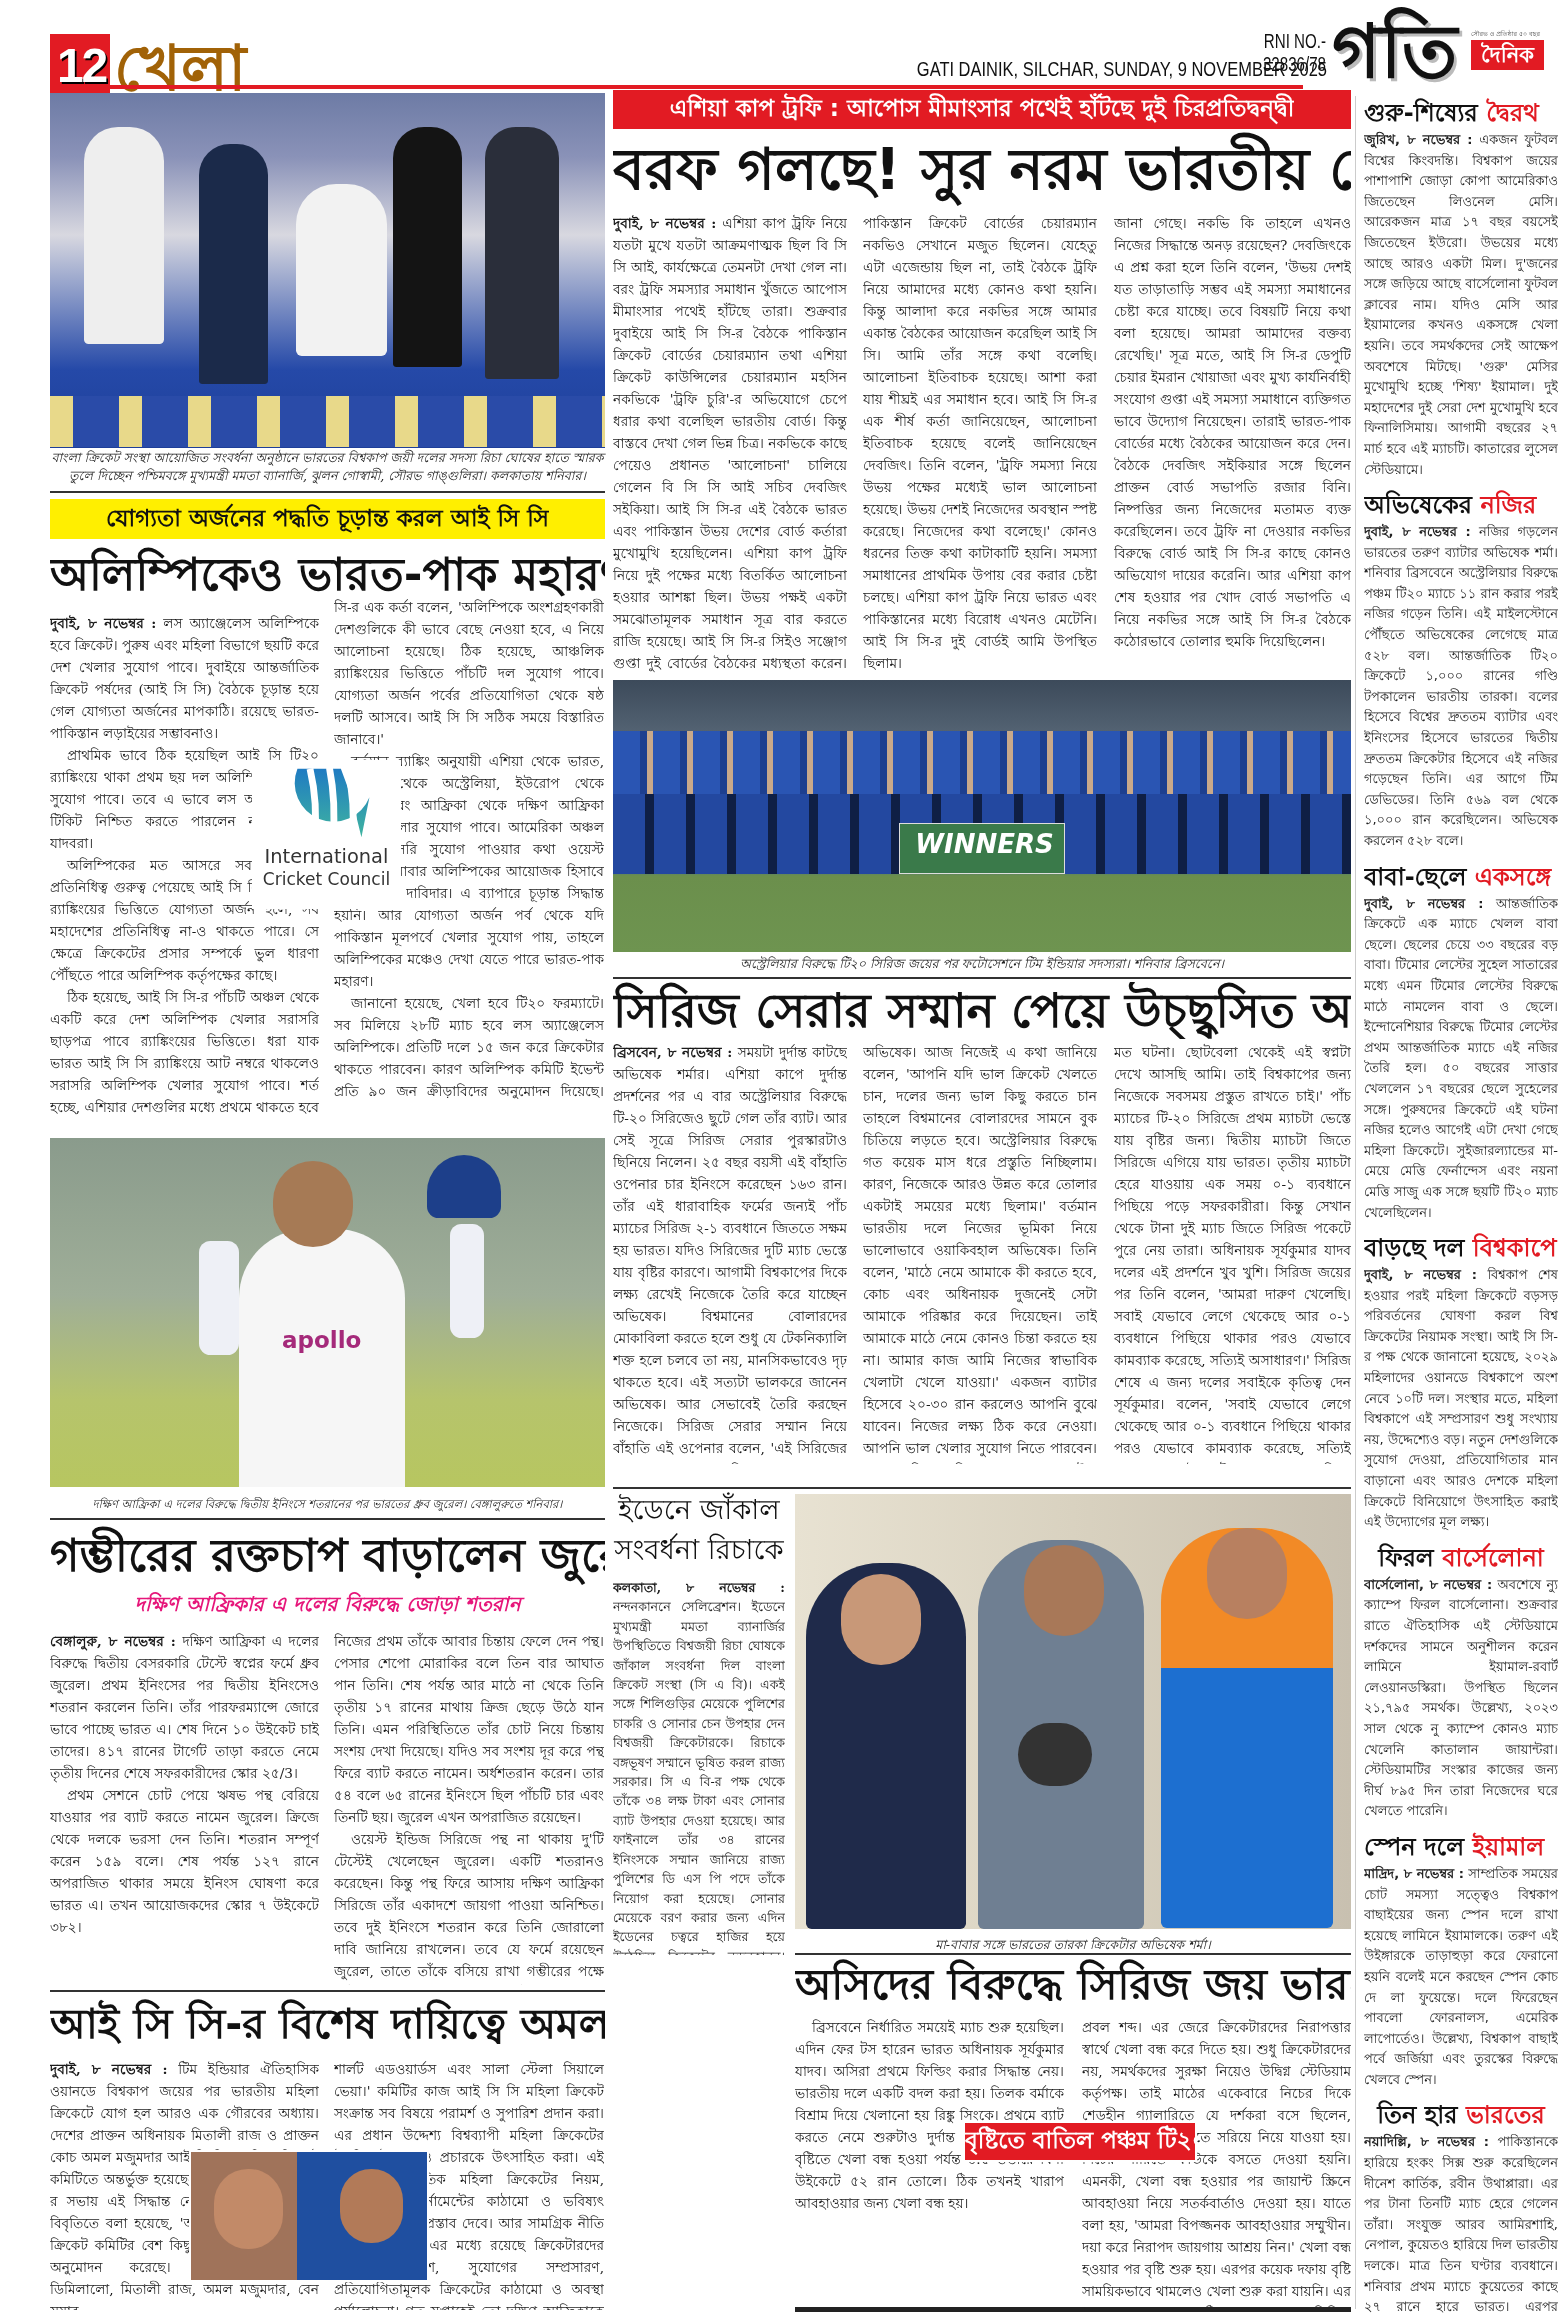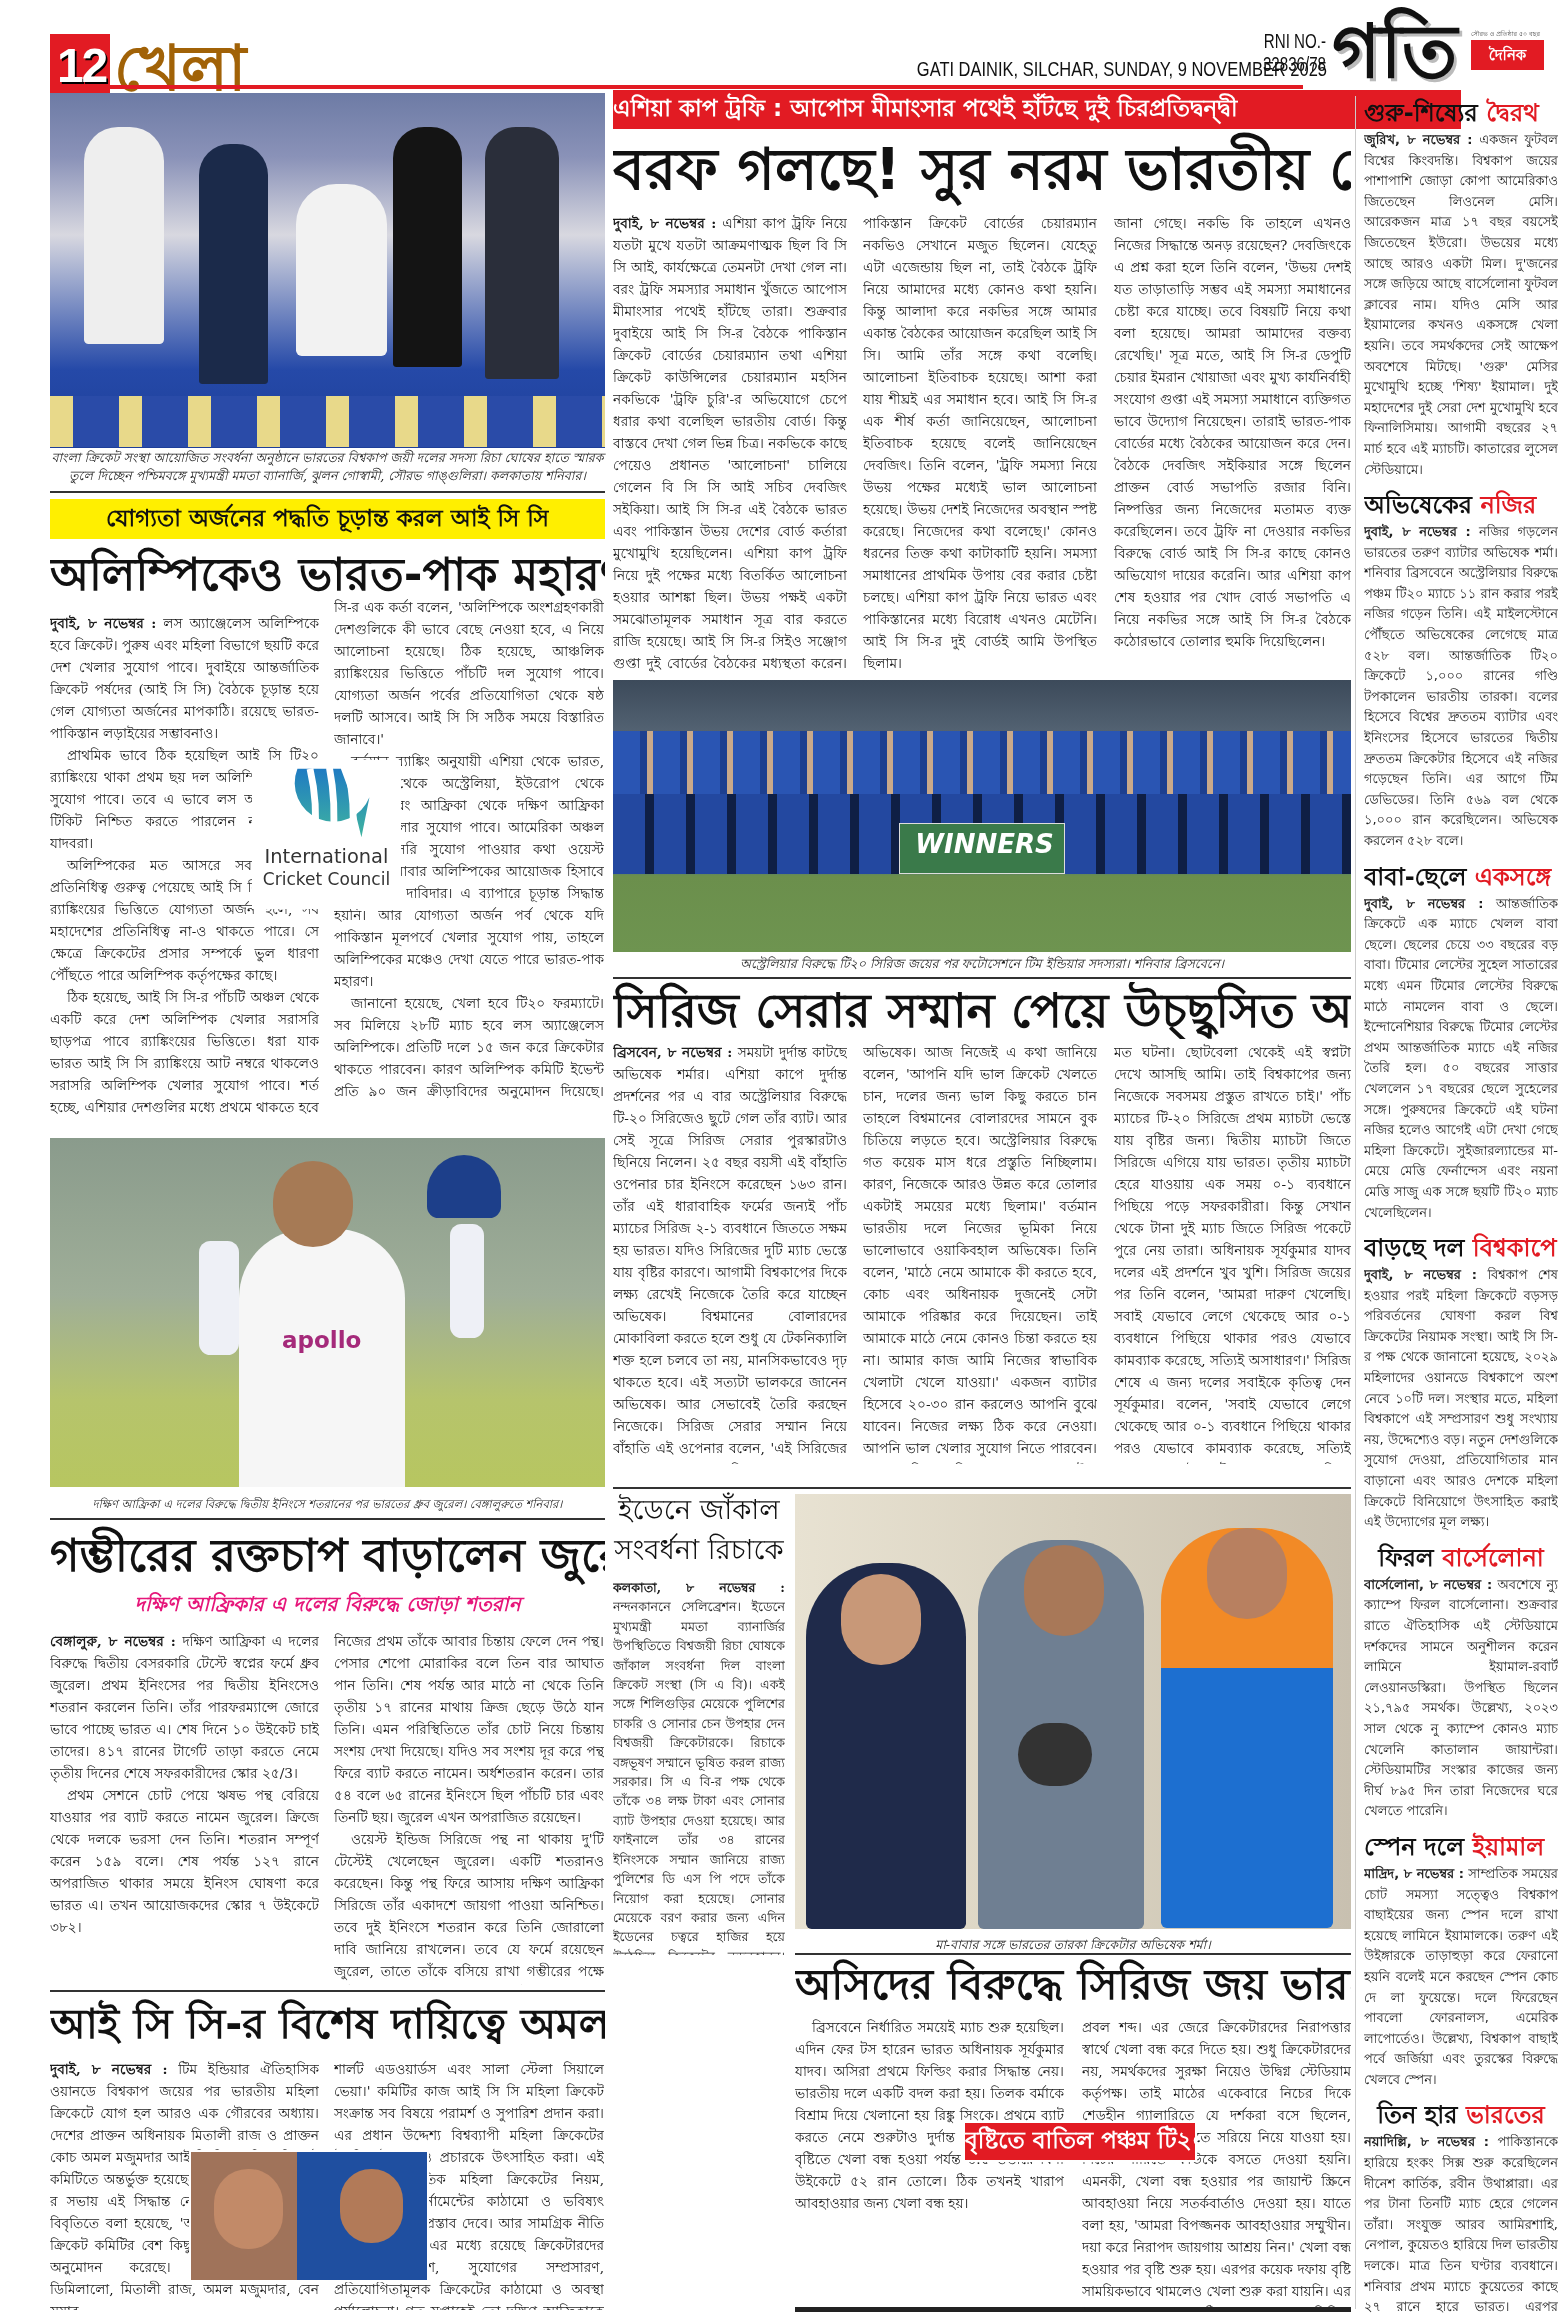--- a/index.html
+++ b/index.html
@@ -23,21 +23,21 @@
 </head>
 <body>
 
 <div class="abs" style="left:50px;top:34px;width:60px;height:158px;background:#e21b23;"></div>
 <div class="abs" style="left:53px;top:34px;width:57px;height:63px;font-family:'Liberation Sans',sans-serif;font-weight:bold;font-size:48px;line-height:63px;color:#fff;text-align:center;text-shadow:1.7px 1.7px 0 #000;letter-spacing:-2.3px">12</div>
 <div class="abs" style="left:114px;top:26px;font-family:'DejaVu Sans',sans-serif;font-weight:bold;font-size:63px;line-height:86px;color:#a16207">খেলা</div>
 <div class="abs" style="left:1172px;top:30px;width:154px;font-family:'Liberation Sans',sans-serif;font-size:19.4px;text-align:right;color:#111;transform:scaleX(.78);transform-origin:right">RNI NO.- 32836/78</div>
 <div class="abs" style="left:801px;top:57px;width:526px;font-family:'Liberation Sans',sans-serif;font-size:20.6px;text-align:right;color:#111;transform:scaleX(.8);transform-origin:right;white-space:nowrap">GATI DAINIK, SILCHAR, SUNDAY, 9 NOVEMBER 2025</div>
 <div class="abs" style="left:1332px;top:5.7px;font-family:'DejaVu Sans',sans-serif;font-weight:bold;font-size:74px;line-height:91px;color:#111;text-shadow:2.9px 2.9px 0 #bbb">গতি</div>
 <div class="abs" style="left:1471px;top:29px;width:74px;font-size:6.3px;color:#444;white-space:nowrap;overflow:hidden">সৌরভ ও প্রতিষ্ঠার ৫০ বছর</div>
-<div class="abs redbg" style="left:1471px;top:40px;width:73px;height:30px;font-weight:bold;font-size:15px;line-height:30px;text-align:center">দৈনিক</div>
+<div class="abs redbg" style="left:1471px;top:40px;width:73px;height:30px;font-weight:bold;font-size:21px;line-height:30px;text-align:center">দৈনিক</div>
 <div class="rule" style="left:50px;top:85px;width:1253px;"></div>
 
 <div class="photo" style="left:50px;top:93px;width:555px;height:355px;background:linear-gradient(180deg,#6d7ba5 0%,#8a92b8 18%,#d8d8e0 40%,#2549a8 78%,#1e3f99 100%);">
   <div style="position:absolute;left:34px;top:34px;width:80px;height:217px;background:#eee;border-radius:34px 34px 4.6px 4.6px"></div>
   <div style="position:absolute;left:149px;top:51px;width:69px;height:240px;background:#1b2a4a;border-radius:31px 31px 3.4px 3.4px"></div>
   <div style="position:absolute;left:246px;top:91px;width:91px;height:172px;background:#f2f2f2;border-radius:40px 40px 5.7px 5.7px"></div>
   <div style="position:absolute;left:343px;top:34px;width:69px;height:240px;background:#141414;border-radius:31px 31px 3.4px 3.4px"></div>
   <div style="position:absolute;left:435px;top:34px;width:74px;height:252px;background:#2a2e3a;border-radius:31px 31px 3.4px 3.4px"></div>
   <div style="position:absolute;left:0;top:303px;width:555px;height:51px;background:repeating-linear-gradient(90deg,#e8d98a 0 23px,#2a4ba8 23px 69px)"></div>
 </div>
@@ -106,21 +106,21 @@
   <p class="first"><span class="dateline">দুবাই, ৮ নভেম্বর :</span> <span>টিম ইন্ডিয়ার ঐতিহাসিক ওয়ানডে বিশ্বকাপ জয়ের পর ভারতীয় মহিলা ক্রিকেটে যোগ হল আরও এক গৌরবের অধ্যায়। দেশের প্রাক্তন অধিনায়ক মিতালী রাজ ও প্রাক্তন কোচ অমল মজুমদার আই সি সি-র মহিলা ক্রিকেট কমিটিতে অন্তর্ভুক্ত হয়েছেন। শুক্রবার আই সি সি-র সভায় এই সিদ্ধান্ত নেওয়া হয়। সংস্থার এক বিবৃতিতে বলা হয়েছে, 'আই সি সি বোর্ড মহিলা ক্রিকেট কমিটির বেশ কিছু নতুন সদস্যের নিয়োগ অনুমোদন করেছে। কমিটিতে ক্যাথরিন ডিমিলালো, মিতালী রাজ, অমল মজুমদার, বেন সয়ার,</span></p>
 </div>
 <div class="abs body-text" style="left:334px;top:2058px;width:270px;height:252px;">
   <p class="first">শার্লট এডওয়ার্ডস এবং সালা স্টেলা সিয়ালে ভেয়া।' কমিটির কাজ আই সি সি মহিলা ক্রিকেট সংক্রান্ত সব বিষয়ে পরামর্শ ও সুপারিশ প্রদান করা। এর প্রধান উদ্দেশ্য বিশ্বব্যাপী মহিলা ক্রিকেটের উন্নতি, উন্নয়ন ও প্রচারকে উৎসাহিত করা। এই কমিটি আন্তর্জাতিক মহিলা ক্রিকেটের নিয়ম, খেলার শর্ত, টুর্নামেন্টের কাঠামো ও ভবিষ্যৎ নির্ধারণ সংক্রান্ত প্রস্তাব দেবে। আর সামগ্রিক নীতি মূল্যায়ন করবে। এর মধ্যে রয়েছে ক্রিকেটারদের প্রতিভা বিকাশ, সুযোগের সম্প্রসারণ, প্রতিযোগিতামূলক ক্রিকেটের কাঠামো ও অবস্থা পর্যালোচনা। গত সপ্তাহেই তো দক্ষিণ আফ্রিকাকে ভারতের মহিলা দল। মহিলা ক্রিকেট প্রসারের জন্য নিয়মিত সুপারিশ করার কাজ করে।</p>
 </div>
 <div class="photo" style="left:189px;top:2150px;width:240px;height:132px;background:linear-gradient(90deg,#a0735a 0 45%,#1f4fa0 45% 100%);border:2.3px solid #fff">
   <div style="position:absolute;left:23px;top:17px;width:69px;height:80px;background:#c28a68;border-radius:34px"></div>
   <div style="position:absolute;left:149px;top:17px;width:63px;height:74px;background:#b27a58;border-radius:31px"></div>
 </div>
 
-<div class="abs redbg" style="left:613px;top:90px;width:848px;height:39px;display:flex;align-items:center;">
+<div class="abs redbg" style="left:613px;top:90px;width:738px;height:39px;display:flex;align-items:center;justify-content:center">
   <span class="hl" style="font-size:23px;color:#fff">এশিয়া কাপ ট্রফি : আপোস মীমাংসার পথেই হাঁটছে দুই চিরপ্রতিদ্বন্দ্বী</span>
 </div>
 <div class="abs hl" style="left:613px;top:132px;width:738px;font-size:57px;line-height:74px;text-align:center">বরফ গলছে! সুর নরম ভারতীয় বোর্ডের</div>
 <div class="abs body-text" style="left:613px;top:212px;width:234px;height:463px;">
   <p class="first"><span class="dateline">দুবাই, ৮ নভেম্বর :</span> <span>এশিয়া কাপ ট্রফি নিয়ে যতটা মুখে যতটা আক্রমণাত্মক ছিল বি সি সি আই, কার্যক্ষেত্রে তেমনটা দেখা গেল না। বরং ট্রফি সমস্যার সমাধান খুঁজতে আপোস মীমাংসার পথেই হাঁটছে তারা। শুক্রবার দুবাইয়ে আই সি সি-র বৈঠকে পাকিস্তান ক্রিকেট বোর্ডের চেয়ারম্যান তথা এশিয়া ক্রিকেট কাউন্সিলের চেয়ারম্যান মহসিন নকভিকে 'ট্রফি চুরি'-র অভিযোগে চেপে ধরার কথা বলেছিল ভারতীয় বোর্ড। কিন্তু বাস্তবে দেখা গেল ভিন্ন চিত্র। নকভিকে কাছে পেয়েও প্রধানত 'আলোচনা' চালিয়ে গেলেন বি সি সি আই সচিব দেবজিৎ সইকিয়া। আই সি সি-র এই বৈঠকে ভারত এবং পাকিস্তান উভয় দেশের বোর্ড কর্তারা মুখোমুখি হয়েছিলেন। এশিয়া কাপ ট্রফি নিয়ে দুই পক্ষের মধ্যে বিতর্কিত আলোচনা হওয়ার আশঙ্কা ছিল। উভয় পক্ষই একটা সমঝোতামূলক সমাধান সূত্র বার করতে রাজি হয়েছে। আই সি সি-র সিইও সঞ্জোগ গুপ্তা দুই বোর্ডের বৈঠকের মধ্যস্থতা করেন। বরং বৈঠক শেষে খোদ নকভিও সেখানে আলোচনা করেছেন এই ইস্যু নিয়ে।</span></p>
 </div>
 <div class="abs body-text" style="left:863px;top:212px;width:234px;height:463px;">
   <p class="first">পাকিস্তান ক্রিকেট বোর্ডের চেয়ারম্যান নকভিও সেখানে মজুত ছিলেন। যেহেতু এটা এজেন্ডায় ছিল না, তাই বৈঠকে ট্রফি নিয়ে আমাদের মধ্যে কোনও কথা হয়নি। কিন্তু আলাদা করে নকভির সঙ্গে আমার একান্ত বৈঠকের আয়োজন করেছিল আই সি সি। আমি তাঁর সঙ্গে কথা বলেছি। আলোচনা ইতিবাচক হয়েছে। আশা করা যায় শীঘ্রই এর সমাধান হবে। আই সি সি-র এক শীর্ষ কর্তা জানিয়েছেন, আলোচনা ইতিবাচক হয়েছে বলেই জানিয়েছেন দেবজিৎ। তিনি বলেন, 'ট্রফি সমস্যা নিয়ে উভয় পক্ষের মধ্যেই ভাল আলোচনা হয়েছে। উভয় দেশই নিজেদের অবস্থান স্পষ্ট করেছে। নিজেদের কথা বলেছে।' কোনও ধরনের তিক্ত কথা কাটাকাটি হয়নি। সমস্যা সমাধানের প্রাথমিক উপায় বের করার চেষ্টা চলছে। এশিয়া কাপ ট্রফি নিয়ে ভারত এবং পাকিস্তানের মধ্যে বিরোধ এখনও মেটেনি। আই সি সি-র দুই বোর্ডই আমি উপস্থিত ছিলাম।</p>
 </div>
 <div class="abs body-text" style="left:1114px;top:212px;width:237px;height:463px;">

